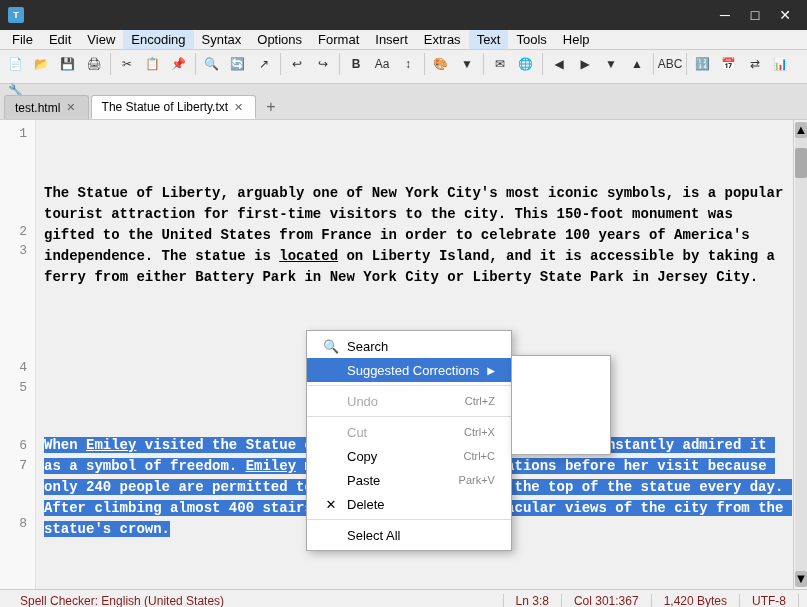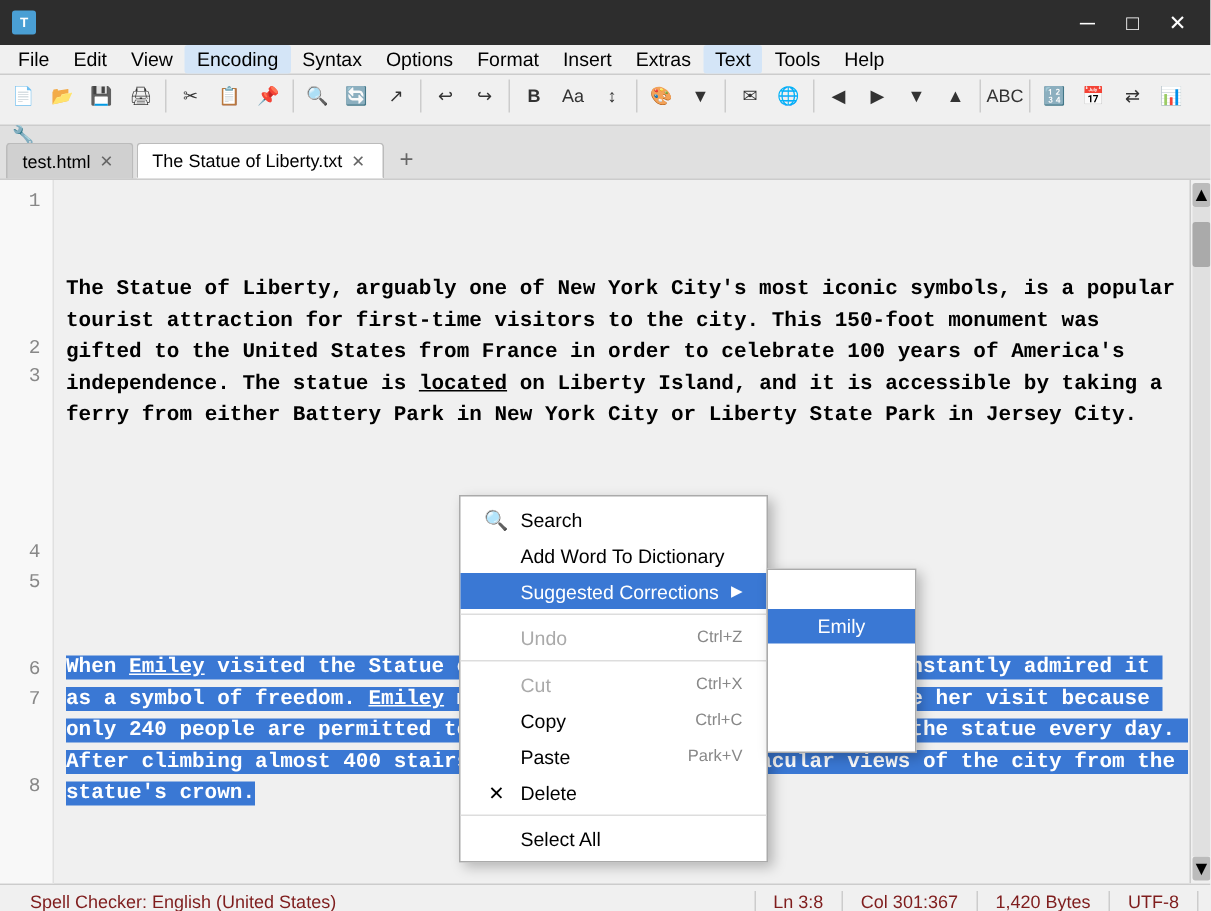--- a/index.html
+++ b/index.html
@@ -320,33 +320,28 @@
     <div style="width:12px; height:16px; background:#bbb; border-radius:2px; margin-bottom:2px; cursor:pointer;">▼</div>
   </div>
 
   <div class="context-menu">
 
     <div class="ctx-item">
       <span class="ctx-icon">🔍</span>
       <span class="ctx-label">Search</span>
     </div>
 
-    <div class="ctx-item">
-      <span class="ctx-icon"></span>
-      <span class="ctx-label">Add Word To Dictionary</span>
-    </div>
 
     <div class="ctx-item active" style="position:relative;">
       <span class="ctx-icon"></span>
       <span class="ctx-label">Suggested Corrections</span>
       <span class="ctx-arrow">▶</span>
 
       <div class="submenu">
         <div class="submenu-item">Emile</div>
-        <div class="submenu-item active">Emily</div>
         <div class="submenu-item">Smiley</div>
         <div class="submenu-item">Emile y</div>
         <div class="submenu-item">Emil</div>
       </div>
     </div>
     <div class="ctx-sep"></div>
 
     <div class="ctx-item disabled">
       <span class="ctx-icon"></span>
       <span class="ctx-label">Undo</span>

